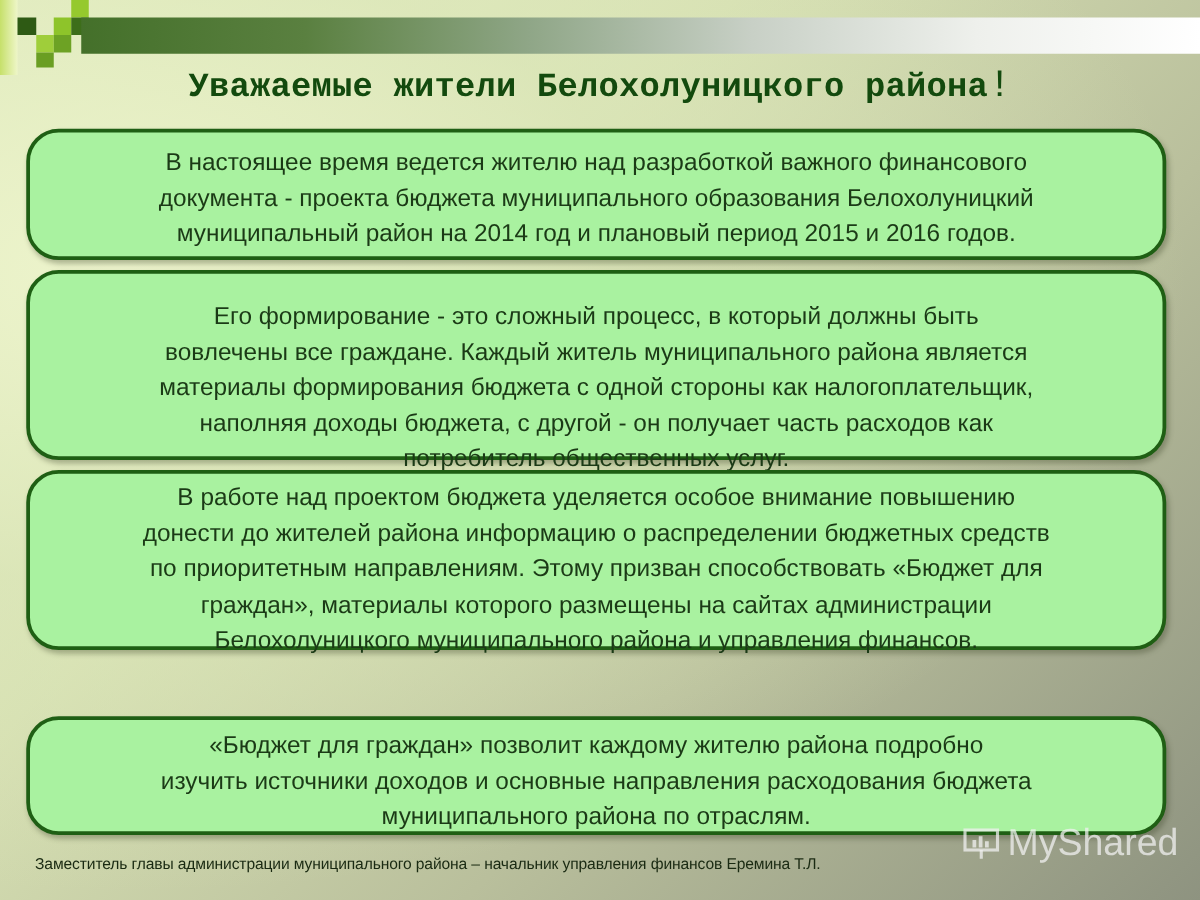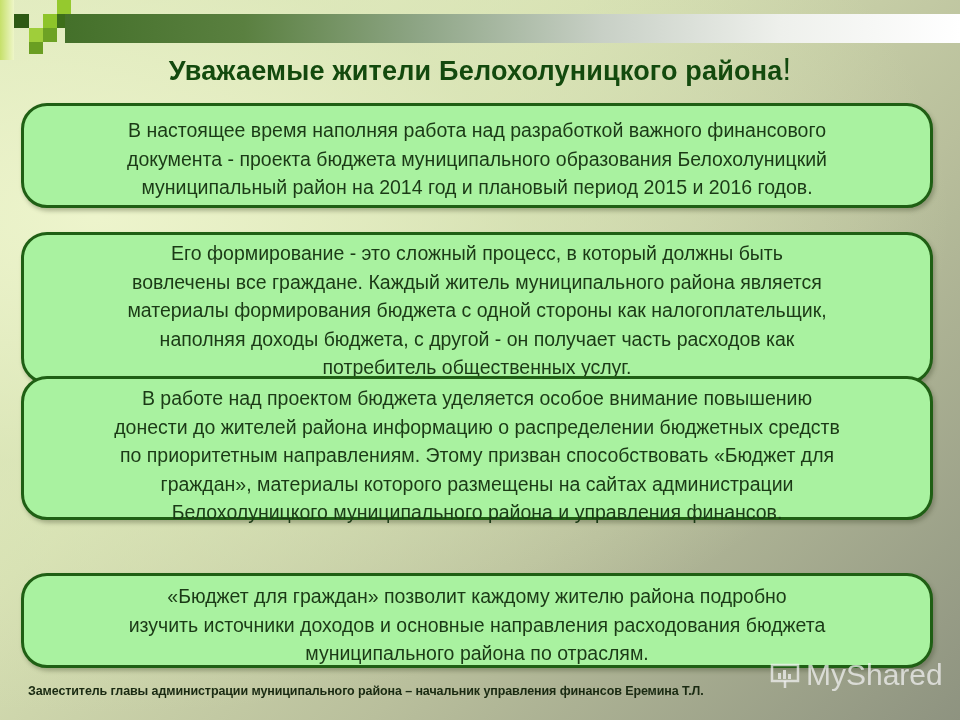--- a/index.html
+++ b/index.html
@@ -11,41 +11,41 @@
       linear-gradient(135deg, #e9f0c8 0%, #d6dfb2 35%, #b9bf9c 65%, #8e9380 100%);
   }
   .deco { position: absolute; }
   .sq { position: absolute; }
   .topbar {
     position: absolute; left: 65px; top: 14px; width: 895px; height: 29px;
     background: linear-gradient(90deg, #44702a 0%, #5a8040 20%, #8fa687 40%, #c8d0c6 60%, #eef0ec 80%, #ffffff 100%);
   }
   .title {
     position: absolute; left: 0; width: 960px; top: 52px; text-align: center;
-    font-size: 27px; font-weight: bold; color: #134a0e; letter-spacing: 0.2px;
+    font-size: 27px; font-weight: bold; color: #134a0e; letter-spacing: 0.2px; font-family: Liberation Mono, monospace;
   }
   .title .excl { font-weight: normal; font-size: 31px; }
   .box {
     position: absolute; left: 21px; width: 912px;
     background: #a9f2a0;
     border: 3px solid #1f5f14;
     border-radius: 26px;
     box-sizing: border-box;
     color: #1b3a16;
     font-size: 19.5px; line-height: 28.5px;
     text-align: center;
     box-shadow: 2px 3px 4px rgba(60,70,40,0.35);
   }
   .box .line { display: block; white-space: nowrap; }
   #box1 { top: 103px; height: 105px; padding-top: 10px; }
-  #box2 { top: 232px; height: 152px; padding-top: 4px; }
+  #box2 { top: 216px; height: 152px; padding-top: 20px; }
   #box3 { top: 376px; height: 144px; padding-top: 5px; }
   #box4 { top: 573px; height: 95px; padding-top: 6px; }
   .footer {
-    position: absolute; left: 28px; top: 684px; font-size: 12.5px; font-weight: bold;
+    position: absolute; left: 28px; top: 684px; font-size: 12.5px; font-weight: normal;
     color: #1a2a12; white-space: nowrap; letter-spacing: -0.1px;
   }
   .watermark {
     position: absolute; left: 770px; top: 658px; color: rgba(240,240,240,0.75);
     font-size: 30px; white-space: nowrap; display: flex; align-items: center; gap: 6px; text-align: right;
   }
   .wm-icon { width: 30px; height: 26px; position: relative; }
 </style>
 </head>
 <body>
@@ -60,21 +60,21 @@
   <div class="sq" style="left:43px;top:28px;width:14px;height:14px;background:#6da224;"></div>
   <div class="sq" style="left:29px;top:42px;width:14px;height:12px;background:#6a9e22;"></div>
 </div>
 <div class="topbar"></div>
 
 <div class="title">
   <span>Уважаемые жители Белохолуницкого района</span><span class="excl">!</span>
 </div>
 
 <div class="box" id="box1">
-  <span class="line">В настоящее время наполняя  работа над  разработкой  важного  финансового</span>
+  <span class="line">В настоящее время ведется  жителю над  разработкой  важного  финансового</span>
   <span class="line">документа  - проекта бюджета муниципального образования Белохолуницкий</span>
   <span class="line">муниципальный район  на 2014 год и плановый период 2015 и 2016 годов.</span>
 </div>
 
 <div class="box" id="box2">
   <span class="line">Его формирование - это сложный процесс, в который должны быть</span>
   <span class="line">вовлечены все граждане.  Каждый житель муниципального района является</span>
   <span class="line">материалы  формирования бюджета с одной стороны как  налогоплательщик,</span>
   <span class="line">наполняя доходы бюджета, с другой  - он получает часть  расходов  как</span>
   <span class="line">потребитель общественных  услуг.</span>

